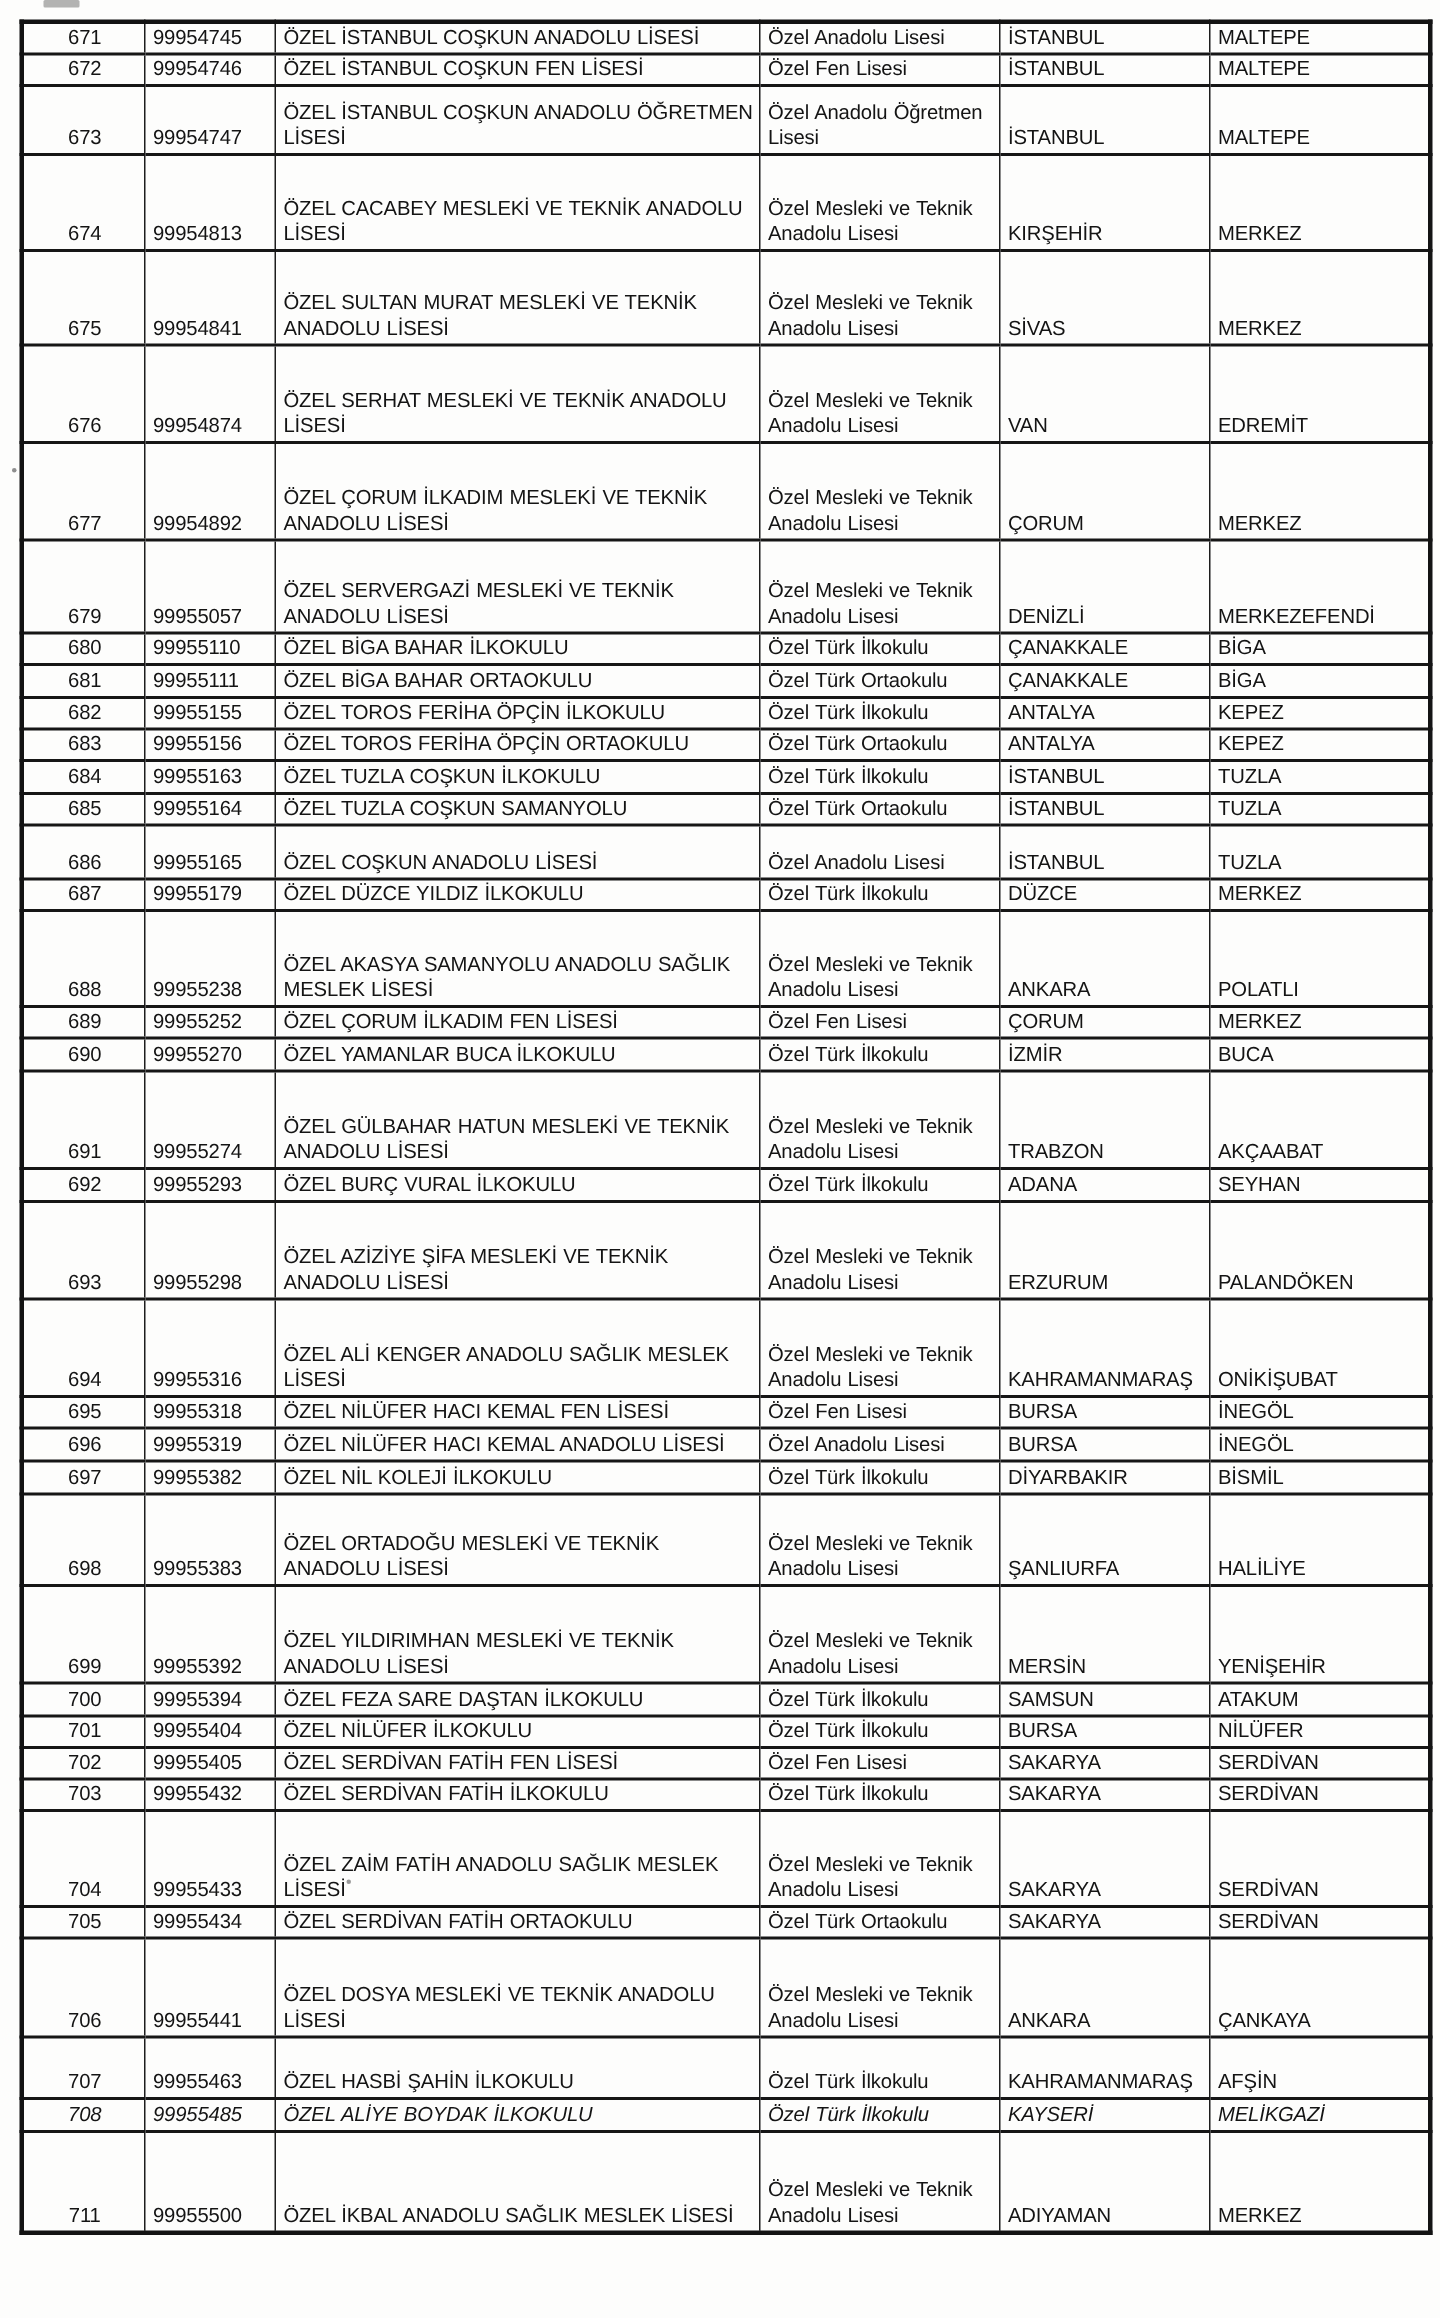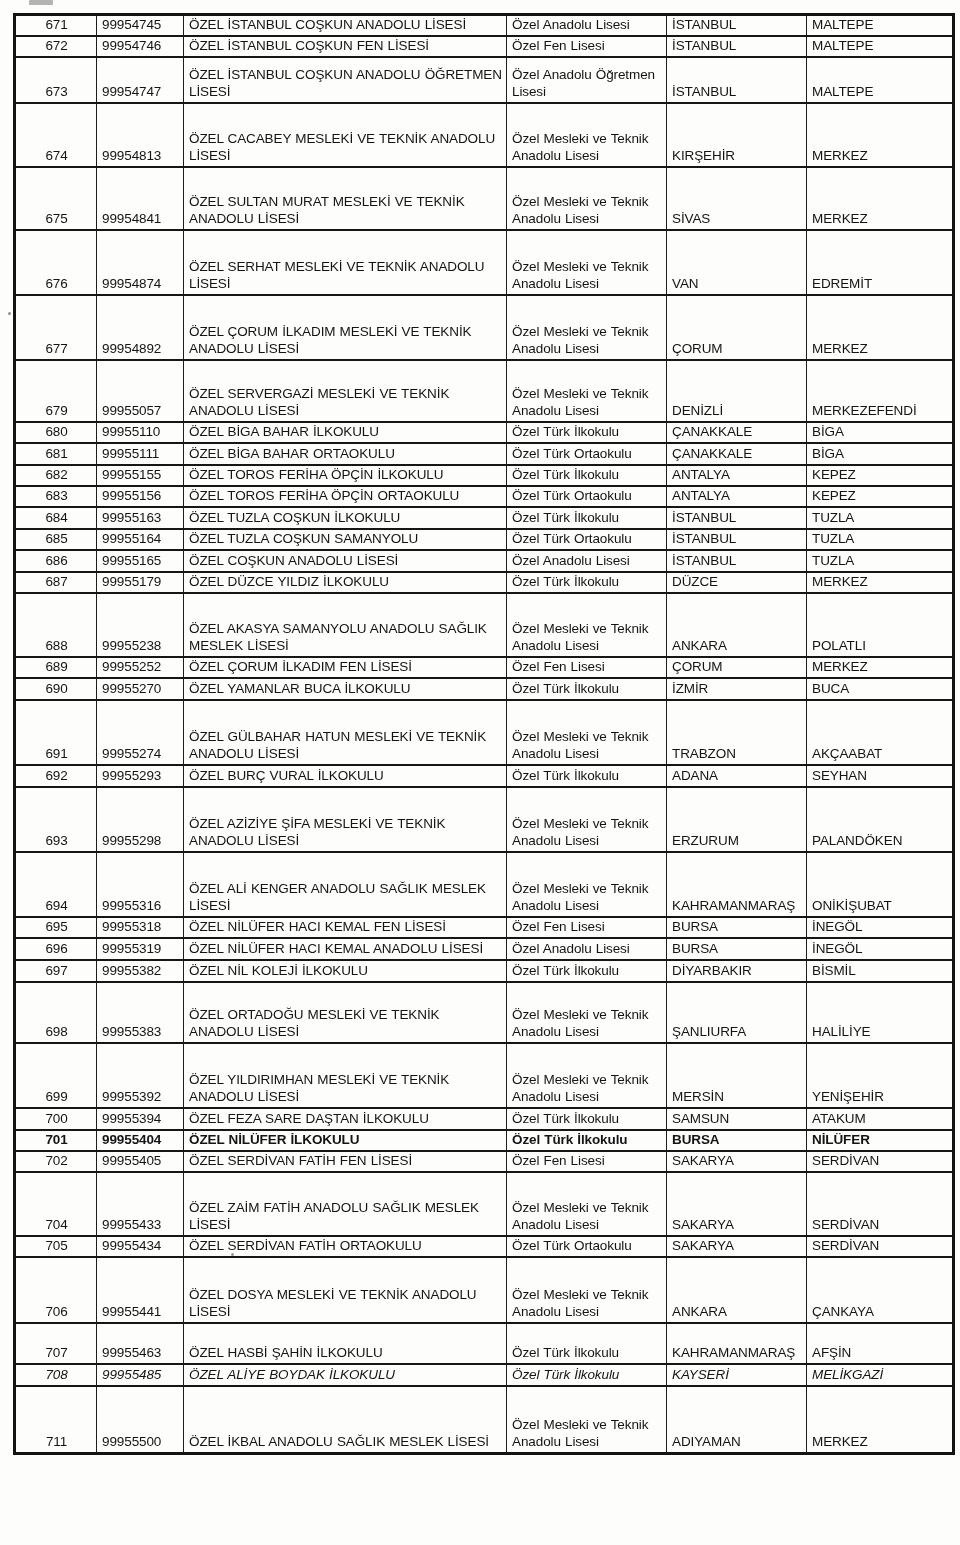--- a/index.html
+++ b/index.html
@@ -210,21 +210,21 @@
       <td class="c-dist">TUZLA</td>
     </tr>
         <tr style="height: 20px;">
       <td class="c-no">685</td>
       <td class="c-code">99955164</td>
       <td class="c-name">ÖZEL TUZLA COŞKUN SAMANYOLU</td>
       <td class="c-type">Özel Türk Ortaokulu</td>
       <td class="c-prov">İSTANBUL</td>
       <td class="c-dist">TUZLA</td>
     </tr>
-        <tr style="height: 22px;">
+        <tr style="height: 36px;">
       <td class="c-no">686</td>
       <td class="c-code">99955165</td>
       <td class="c-name">ÖZEL COŞKUN ANADOLU LİSESİ</td>
       <td class="c-type">Özel Anadolu Lisesi</td>
       <td class="c-prov">İSTANBUL</td>
       <td class="c-dist">TUZLA</td>
     </tr>
         <tr style="height: 21px;">
       <td class="c-no">687</td>
       <td class="c-code">99955179</td>
@@ -330,33 +330,41 @@
       <td class="c-dist">YENİŞEHİR</td>
     </tr>
         <tr style="height: 22px;">
       <td class="c-no">700</td>
       <td class="c-code">99955394</td>
       <td class="c-name">ÖZEL FEZA SARE DAŞTAN İLKOKULU</td>
       <td class="c-type">Özel Türk İlkokulu</td>
       <td class="c-prov">SAMSUN</td>
       <td class="c-dist">ATAKUM</td>
     </tr>
-        <tr style="height: 20px; font-weight: bold;">
+        <tr style="height: 20px;">
       <td class="c-no">701</td>
       <td class="c-code">99955404</td>
       <td class="c-name">ÖZEL NİLÜFER İLKOKULU</td>
       <td class="c-type">Özel Türk İlkokulu</td>
       <td class="c-prov">BURSA</td>
       <td class="c-dist">NİLÜFER</td>
     </tr>
         <tr style="height: 21px;">
       <td class="c-no">702</td>
       <td class="c-code">99955405</td>
       <td class="c-name">ÖZEL SERDİVAN FATİH FEN LİSESİ</td>
       <td class="c-type">Özel Fen Lisesi</td>
+      <td class="c-prov">SAKARYA</td>
+      <td class="c-dist">SERDİVAN</td>
+    </tr>
+        <tr style="height: 21px;">
+      <td class="c-no">703</td>
+      <td class="c-code">99955432</td>
+      <td class="c-name">ÖZEL SERDİVAN FATİH İLKOKULU</td>
+      <td class="c-type">Özel Türk İlkokulu</td>
       <td class="c-prov">SAKARYA</td>
       <td class="c-dist">SERDİVAN</td>
     </tr>
         <tr style="height: 64px;">
       <td class="c-no">704</td>
       <td class="c-code">99955433</td>
       <td class="c-name">ÖZEL ZAİM FATİH ANADOLU SAĞLIK MESLEK LİSESİ</td>
       <td class="c-type">Özel Mesleki ve Teknik Anadolu Lisesi</td>
       <td class="c-prov">SAKARYA</td>
       <td class="c-dist">SERDİVAN</td>

